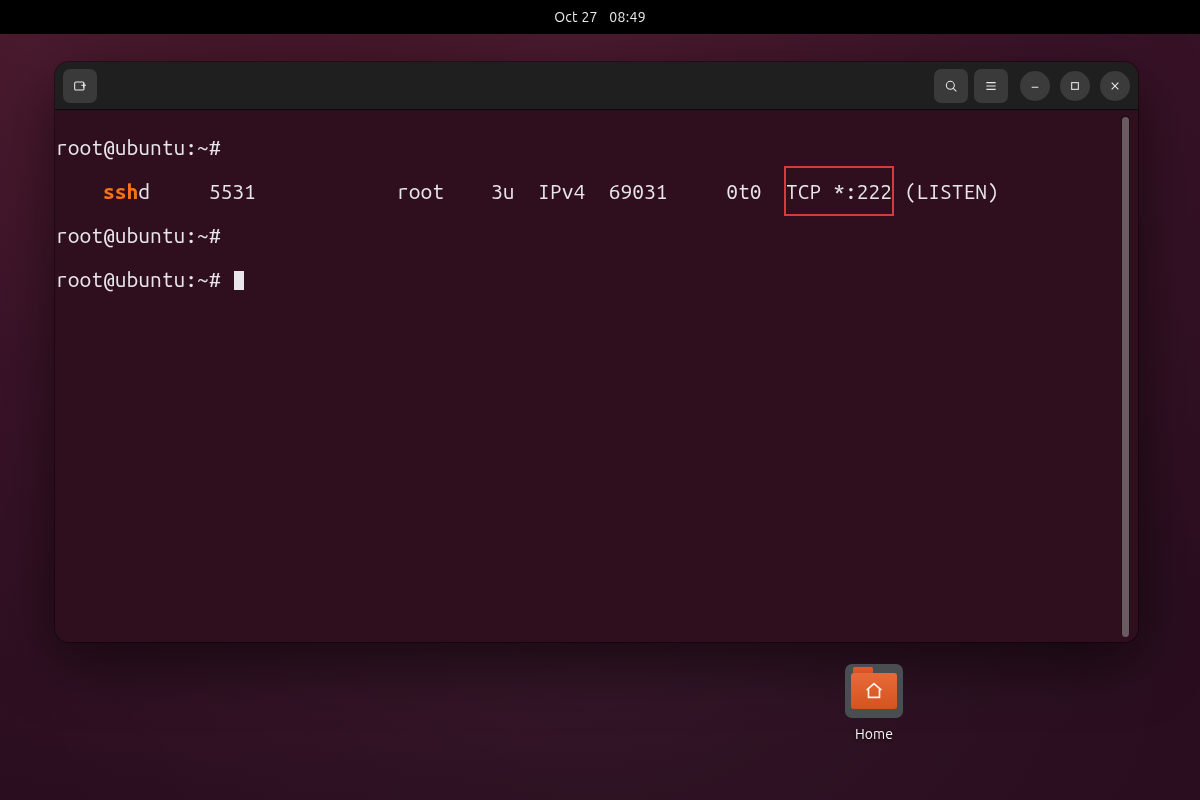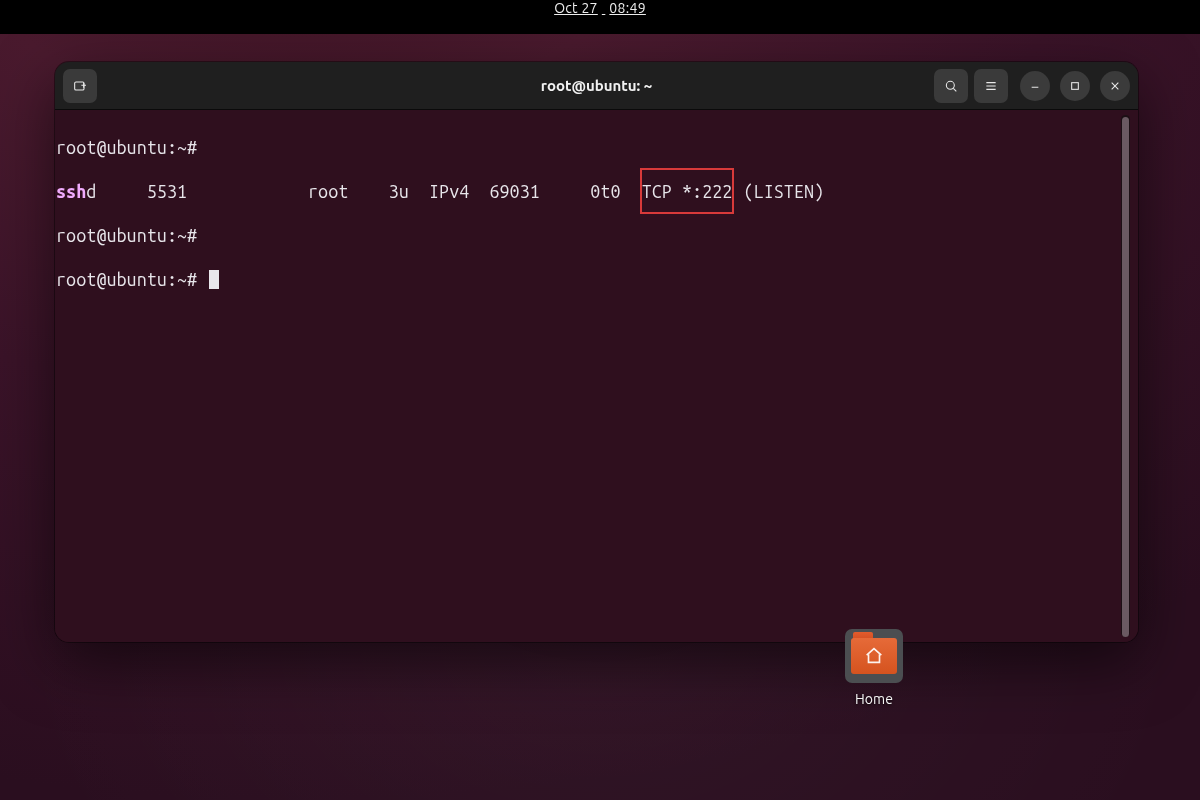--- a/index.html
+++ b/index.html
@@ -21,24 +21,24 @@
   }
 
   
   .topbar{
     position:absolute;
     top:0;left:0;right:0;
     height:34px;
     background:#000;
     color:#eee;
     display:flex;
+    align-items:center;
     justify-content:center;
     font-size:14px;
     letter-spacing:0.3px;
-    text-decoration:underline;
   }
   .topbar .clock span{margin:0 4px;}
 
   
   .terminal-window{
     position:absolute;
     left:55px; top:62px;
     width:1083px; height:580px;
     background:#2f0f1e;
     border-radius:14px;
@@ -80,21 +80,21 @@
   .winbtn.tab-new{margin-right:4px;}
   .winbtn.search, .winbtn.menu{background:#3a3a3a;}
   .winbtn.menu svg{stroke-width:1.8;}
   .ctl-group{display:flex;gap:10px;align-items:center;margin-left:6px;}
 
   .terminal-body{
     flex:1;
     background:#2f0f1e;
     color:#e8e6eb;
     font-family:"Ubuntu Mono","DejaVu Sans Mono","Menlo",monospace;
-    font-size:18px;
+    font-size:21px;
     line-height:22px;
     padding:4px 7px 4px 1px;
     white-space:pre;
     position:relative;
     display:flex;
   }
   .terminal-scroll{
     flex:1;
     overflow:hidden;
     padding-left:0;
@@ -108,38 +108,38 @@
   }
   .scrollbar .thumb{
     position:absolute;
     top:2px;left:1px;right:1px;
     height:520px;
     background:#6a5a62;
     border-radius:5px;
   }
 
   .line{height:22px;}
-  .hl{color:#f0abfc;font-weight:bold;}
+  .hl{color:#f97316;font-weight:bold;padding-left:47px;}
   .boxed{
     outline:2px solid #d73a3a;
     outline-offset:-1px;
     padding:12px 1px;
   }
   .cursor{
     display:inline-block;
     width:10px;height:19px;
     background:#e8e6eb;
     vertical-align:-3px;
     margin-left:2px;
   }
 
   
   .desktop-icon{
     position:absolute;
-    left:838px; top:629px;
+    left:838px; top:664px;
     width:72px;
     text-align:center;
     color:#f5f5f5;
     font-size:14px;
     text-shadow:0 1px 3px rgba(0,0,0,0.8);
   }
   .desktop-icon .selbox{
     width:58px;height:54px;
     margin:0 auto 8px;
     background:#4b4e51;
@@ -178,21 +178,20 @@
 </div>
 
 <div class="terminal-window">
   <div class="titlebar">
     <div class="winbtn tab-new">
       <svg viewBox="0 0 24 24">
           <rect x="4" y="6" width="14" height="12" rx="2"></rect>
           <path d="M14 11h7M17.5 7.5v7"></path>
         </svg>
     </div>
-    <div class="title">root@ubuntu: ~</div>
     <div class="spacer"></div>
     <div class="winbtn search">
       <svg viewBox="0 0 24 24">
           <circle cx="11" cy="11" r="6"></circle>
           <path d="M20 20l-4.5-4.5"></path>
         </svg>
     </div>
     <div class="winbtn menu">
       <svg viewBox="0 0 24 24">
           <path d="M5 7h14M5 12h14M5 17h14"></path>

